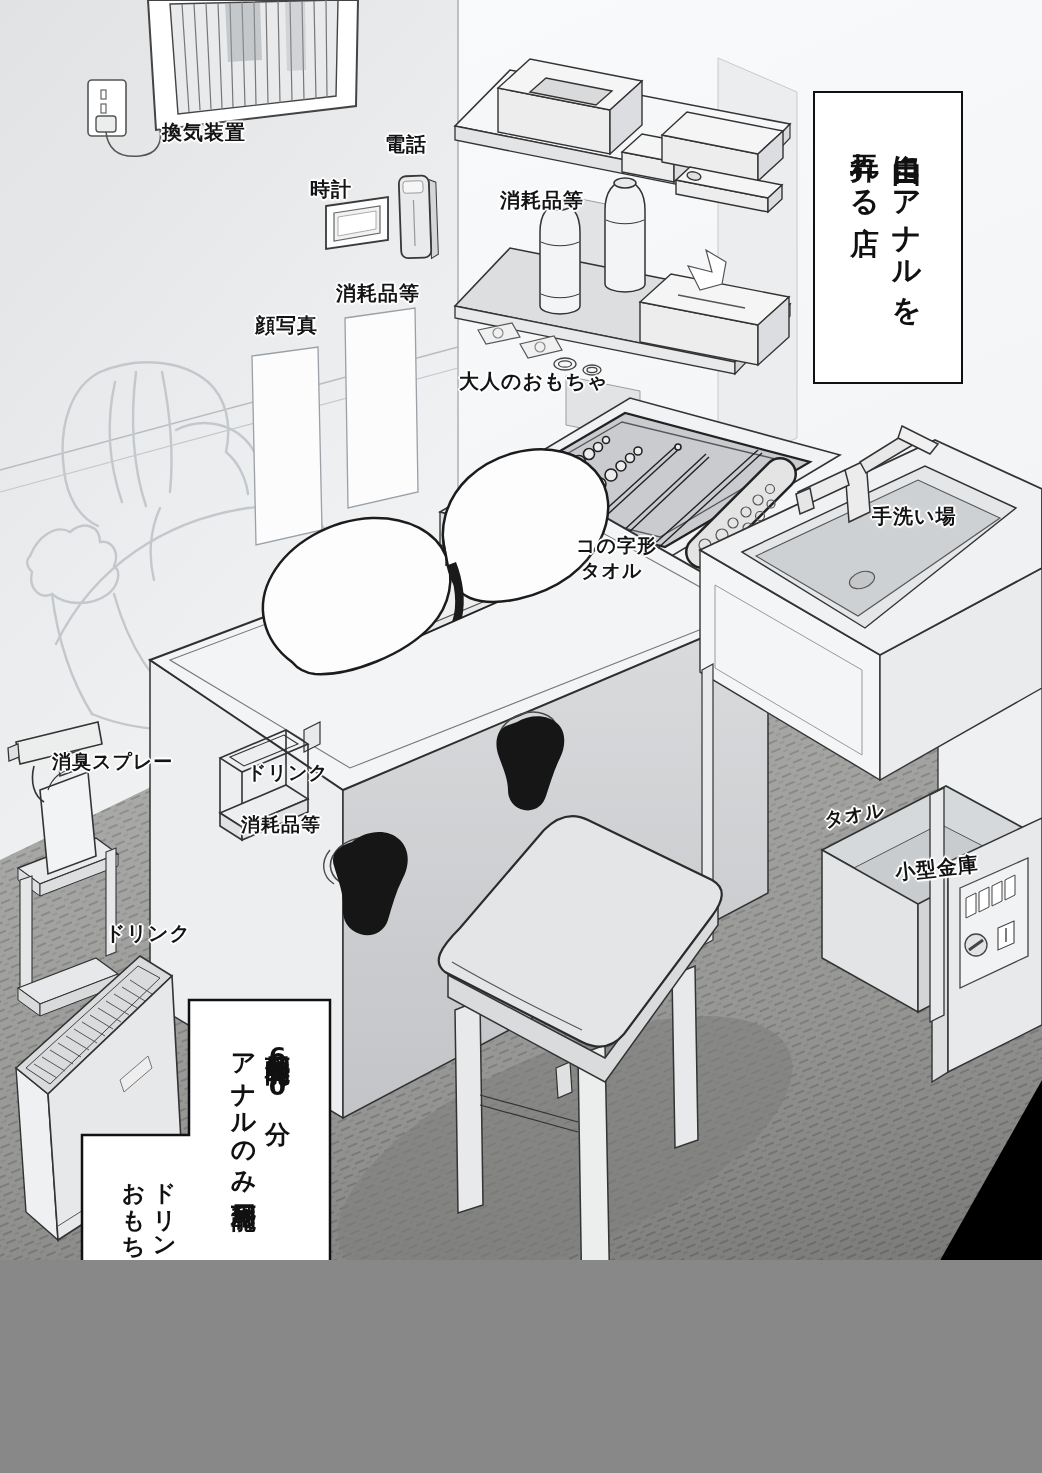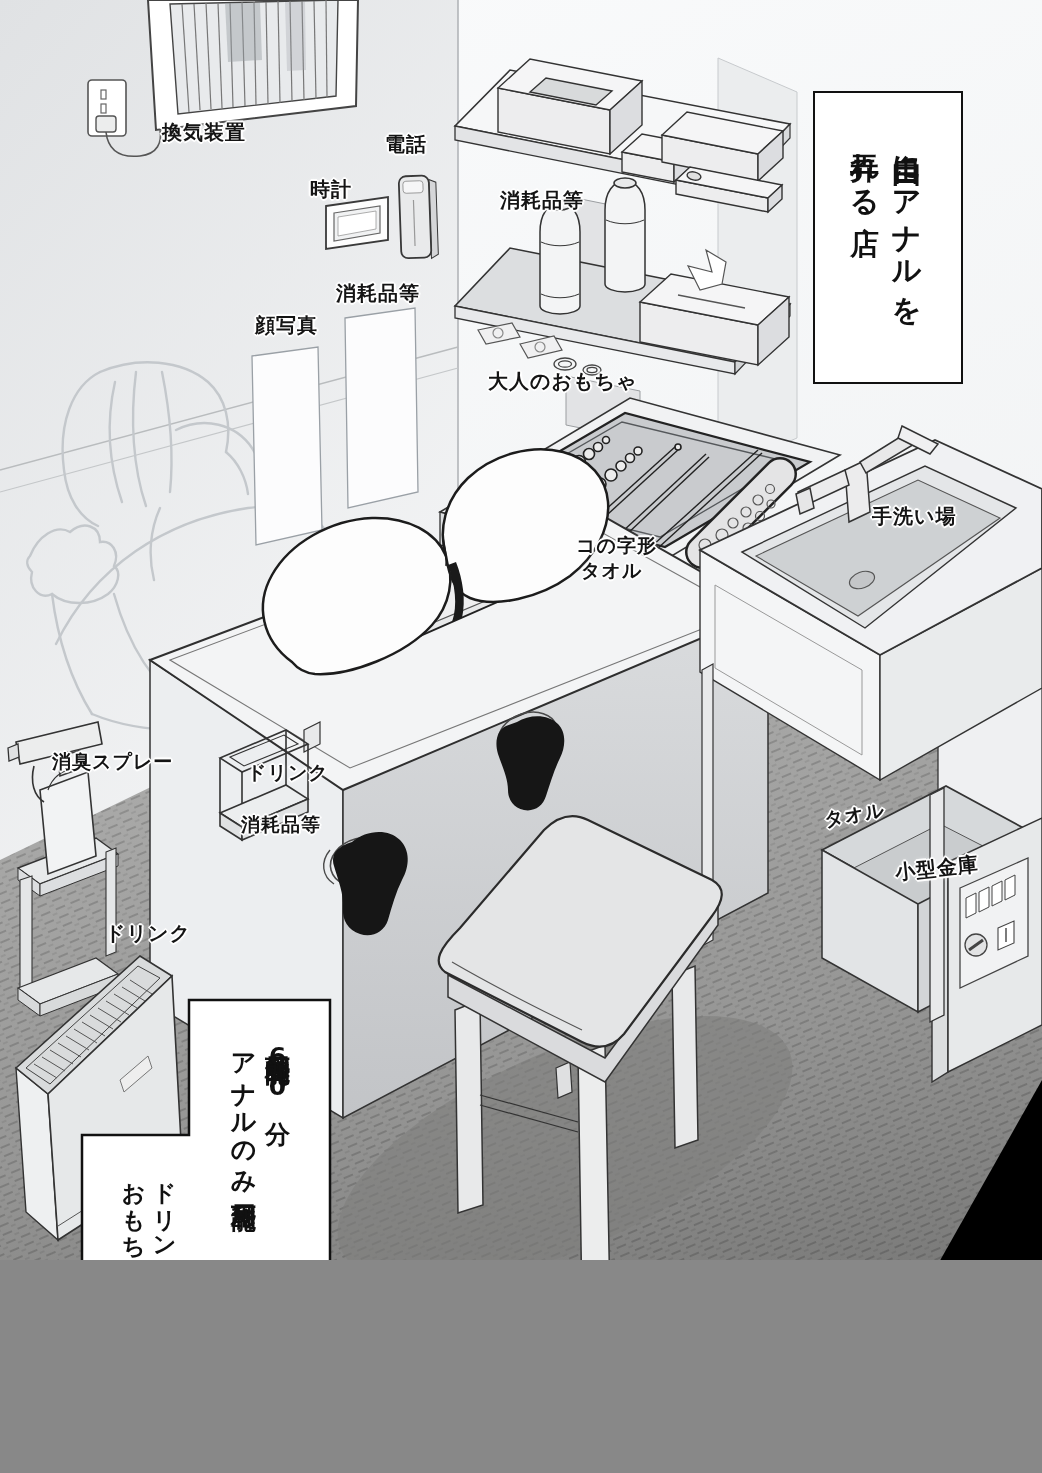--- a/index.html
+++ b/index.html
@@ -382,21 +382,21 @@
 
   <path d="M189,1000 H330 V1298 H205 V1403 H82 V1135 H189 Z" fill="#fff" stroke="#111" stroke-width="2.5"></path>
 </svg>
 
   <div class="lbl" style="left:162px;top:119px">換気装置</div>
   <div class="lbl" style="left:310px;top:176px">時計</div>
   <div class="lbl" style="left:385px;top:131px">電話</div>
   <div class="lbl" style="left:336px;top:280px">消耗品等</div>
   <div class="lbl" style="left:255px;top:312px">顔写真</div>
   <div class="lbl" style="left:500px;top:187px">消耗品等</div>
-  <div class="lbl" style="left:488px;top:368px">大人のおもちゃ</div>
+  <div class="lbl" style="left:459px;top:368px">大人のおもちゃ</div>
   <div class="lbl small" style="left:576px;top:533px">コの字形</div>
   <div class="lbl small" style="left:581px;top:558px">タオル</div>
   <div class="lbl" style="left:872px;top:503px">手洗い場</div>
   <div class="lbl small" style="left:52px;top:749px">消臭スプレー</div>
   <div class="lbl small" style="left:247px;top:760px">ドリンク</div>
   <div class="lbl small" style="left:241px;top:812px">消耗品等</div>
   <div class="lbl small" style="left:824px;top:802px;transform:rotate(-10deg)">タオル</div>
   <div class="lbl" style="left:895px;top:855px;transform:rotate(-6deg)">小型金庫</div>
   <div class="lbl" style="left:105px;top:920px">ドリンク</div>
 

